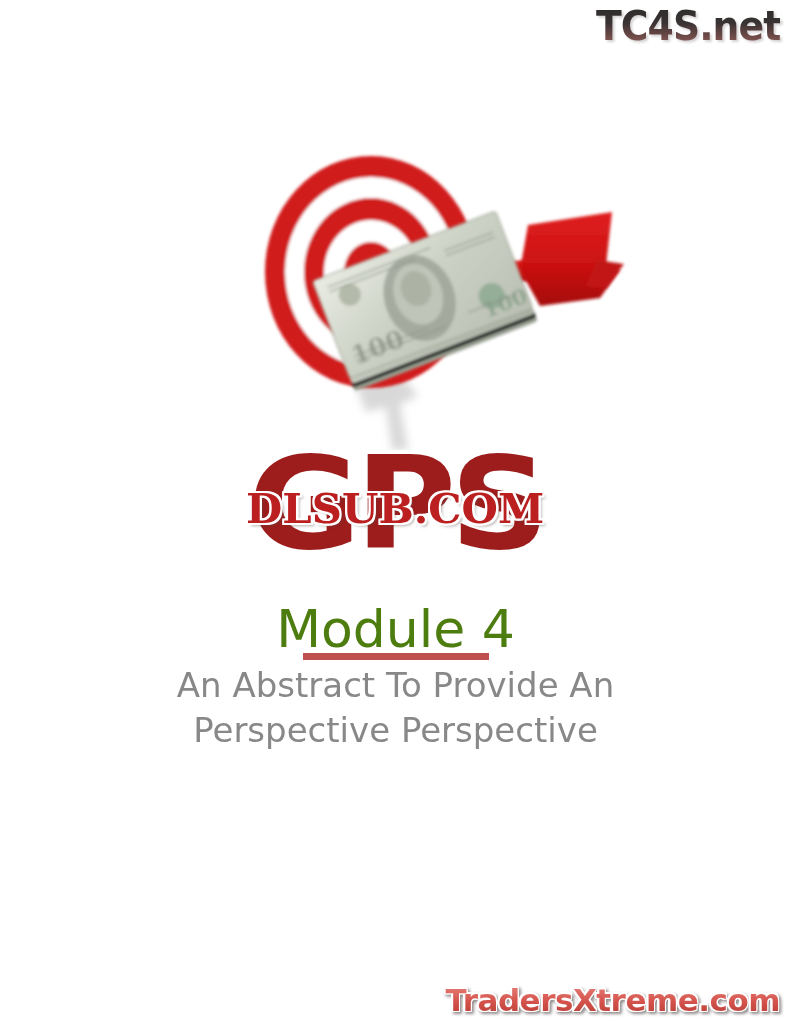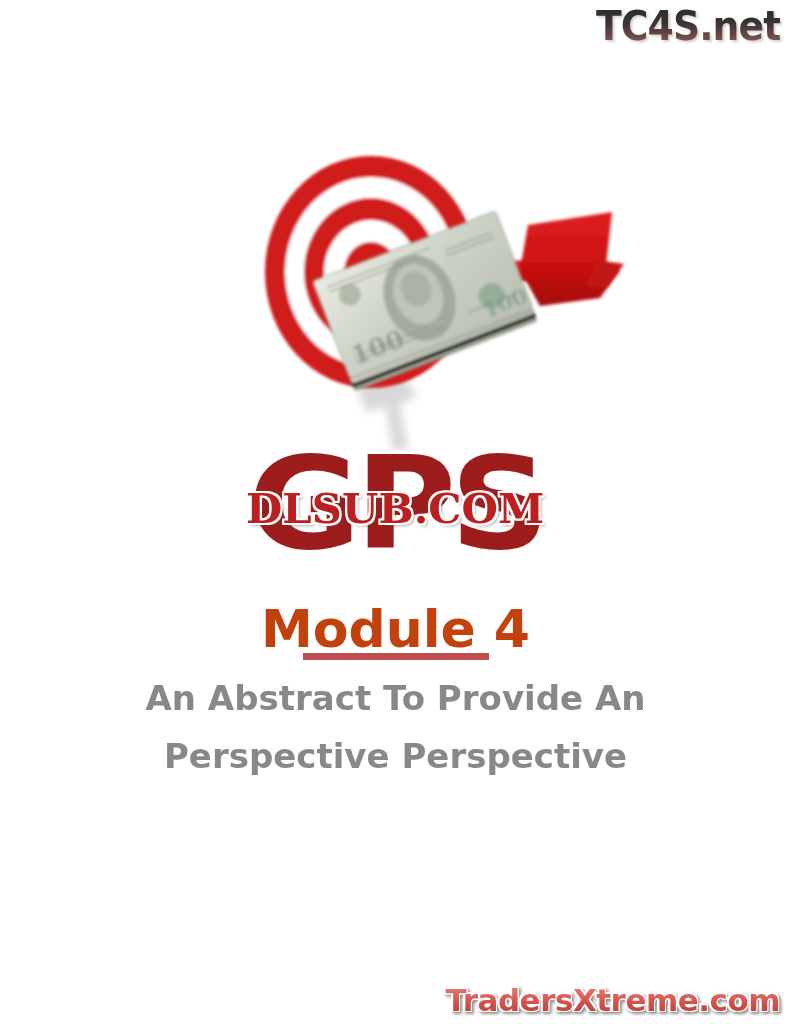--- a/index.html
+++ b/index.html
@@ -116,47 +116,47 @@
   
   .title-block {
     position: absolute;
     left: 0;
     top: 600px;
     width: 791px;
     text-align: center;
   }
   .title-line {
     font-family: "DejaVu Sans", sans-serif;
-    font-weight: 700;
+    font-weight: 400;
     font-size: 52px;
     line-height: 58px;
-    color: #c2410c;
+    color: #4d7c0f;
     letter-spacing: 0px;
   }
   .title-rule {
     width: 186px;
     height: 7px;
     background: #c0504d;
     margin: -5px auto 0 auto;
   }
   .title-line-2 {
     font-family: "DejaVu Sans", sans-serif;
     font-weight: 400;
     font-size: 52px;
     line-height: 58px;
     color: #808080;
     margin-top: 0px;
   }
   .subtitle {
     font-family: "DejaVu Sans", sans-serif;
-    font-weight: 700;
+    font-weight: 400;
     font-size: 34px;
     line-height: 40px;
     color: #888888;
-    margin-top: 18px;
+    margin-top: 5px;
   }
 
   
   .brand-bottom {
     position: absolute;
     right: 11px;
     bottom: 7px;
     font-family: "DejaVu Sans", sans-serif;
     font-weight: 700;
     font-size: 31px;

